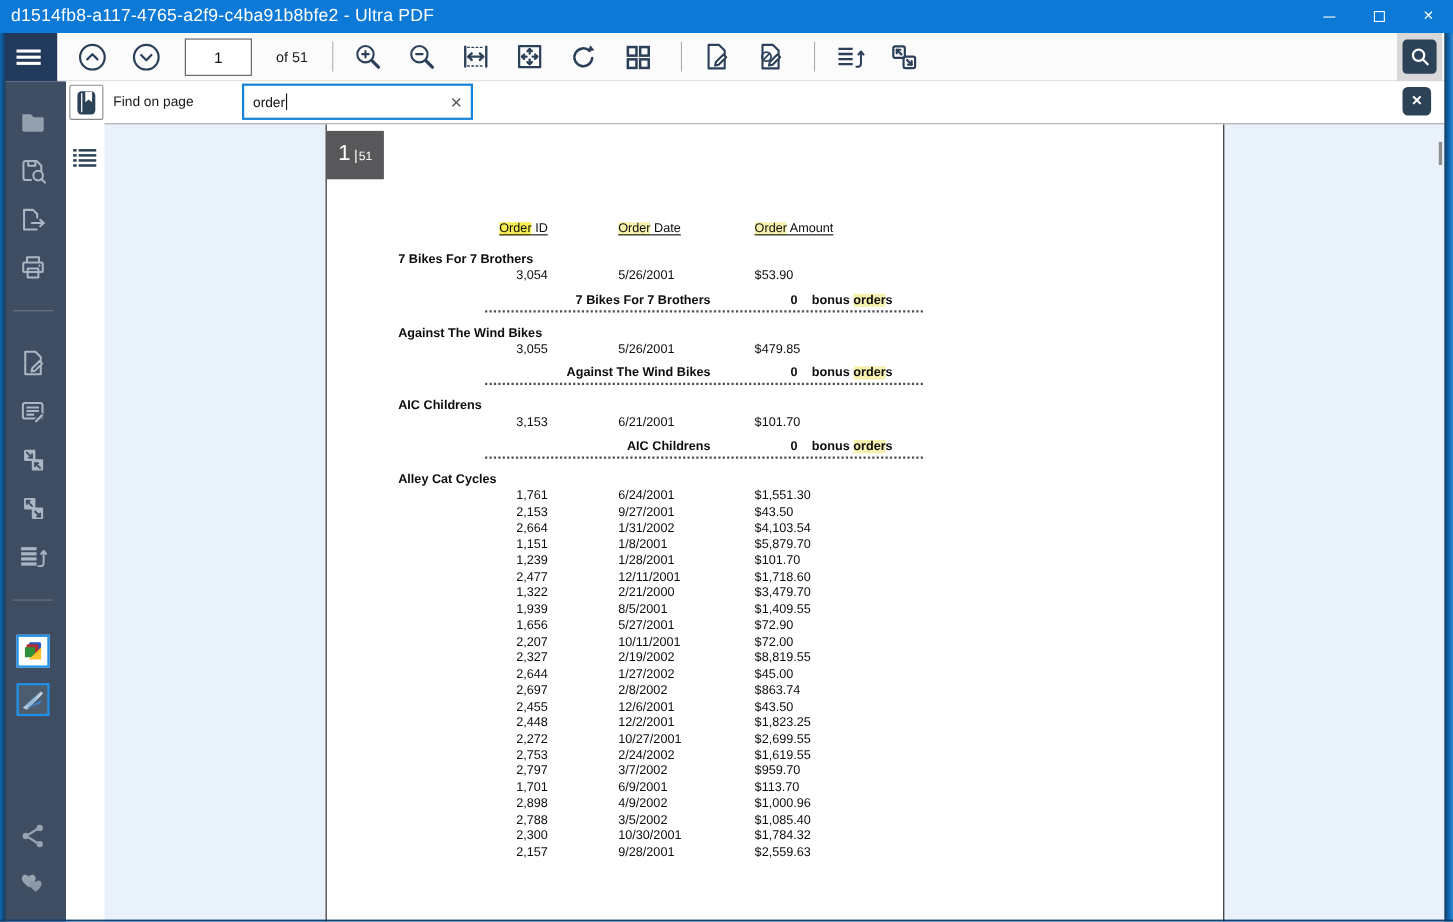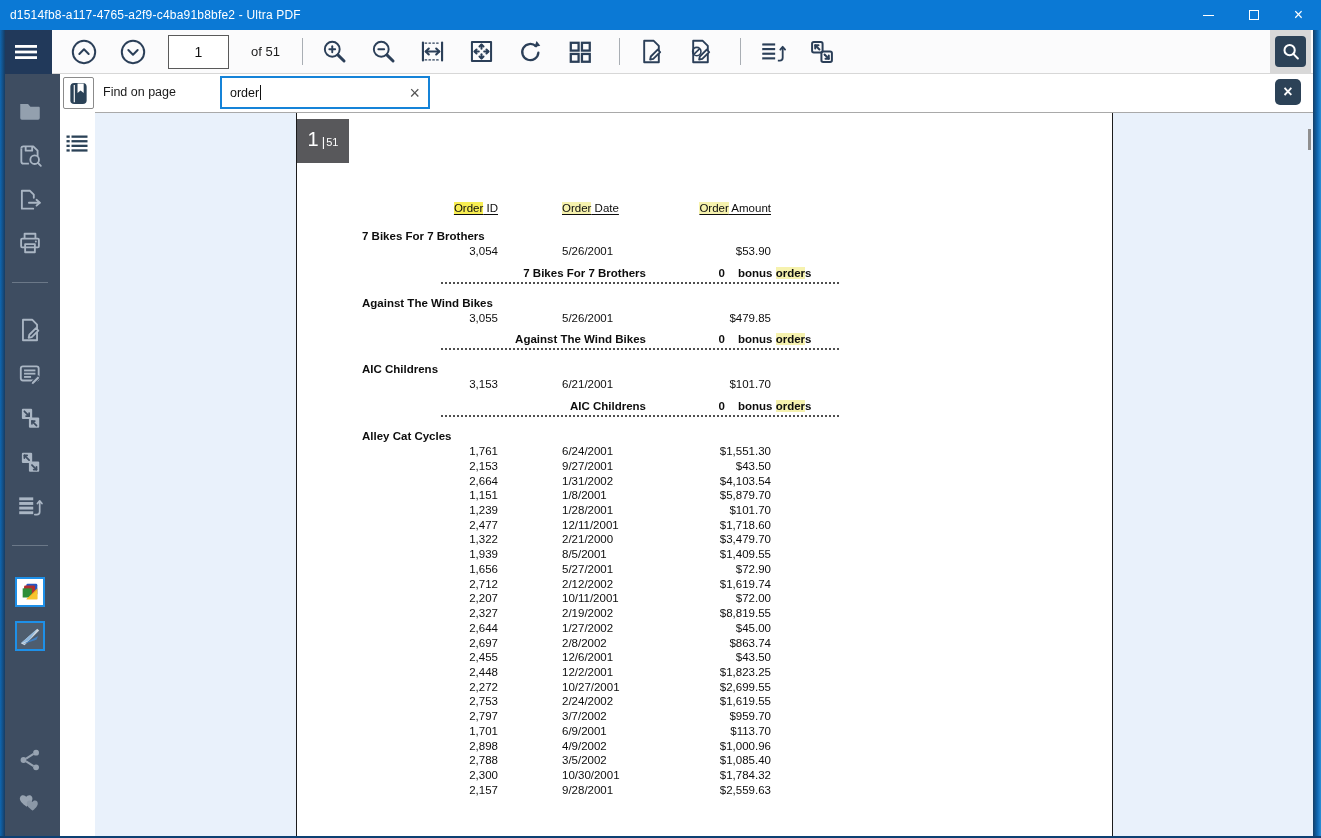--- a/index.html
+++ b/index.html
@@ -3,21 +3,21 @@
 <meta charset="utf-8">
 <style>
   * { margin:0; padding:0; box-sizing:border-box; }
   html,body { width:1321px; height:838px; overflow:hidden; background:#0b79d5;
               font-family:"Liberation Sans","DejaVu Sans",sans-serif; }
   .window { position:relative; width:1321px; height:838px; background:#fff; overflow:hidden; }
 
   
   .titlebar { position:absolute; left:0; top:0; width:1321px; height:30px; background:#0b79d5;
               display:flex; align-items:center; }
-  .title { color:#fff; font-size:12px; padding-left:10px; letter-spacing:.2px; }
+  .title { color:#fff; font-size:16px; padding-left:10px; letter-spacing:.2px; }
   .win-controls { margin-left:auto; display:flex; height:30px; }
   .win-btn { width:45px; height:30px; display:flex; align-items:center; justify-content:center; color:#fff; }
   .glyph-min { width:11px; border-top:1.3px solid #fff; display:block; }
   .glyph-max { width:10px; height:10px; border:1.2px solid #fff; display:block; }
   .glyph-close { font-size:16px; font-weight:300; line-height:1; }
 
   
   .toolbar { position:absolute; left:0; top:30px; width:1321px; height:44px; background:#fbfbfc;
              border-bottom:1px solid #d7d7d7; display:flex; align-items:center; }
   .menu-btn { width:52px; height:44px; background:#21395a; display:flex; align-items:center;
@@ -73,21 +73,21 @@
   .pb-tot { font-size:11px; }
   .scroll-thumb { position:absolute; right:2px; top:16px; width:3px; height:21px; background:#8f8f8f; }
 
   
   .content { position:absolute; left:0; top:0; width:817px; padding-top:88px; font-size:11.5px;
              line-height:14.72px; color:#0d0d0d; }
   .doc-headers { position:relative; height:15px; }
   .hcol { position:absolute; text-decoration:underline; text-underline-offset:2px; }
   .col-id  { left:90px;  width:111px; text-align:right; }
   .col-date{ left:265px; width:130px; text-align:left; }
-  .col-amt { left:360px; width:114px; text-align:right; }
+  .col-amt { left:389px; width:114px; }
   .group { margin-top:13px; }
   .group:first-of-type { margin-top:0; }
   .group-name { margin-left:65px; font-weight:bold; height:15px; }
   .drow { position:relative; height:14.72px; }
   .dcol { position:absolute; }
   .summary { position:relative; height:17px; margin-top:7px; font-weight:bold; }
   .s-name  { position:absolute; left:100px; width:249px; text-align:right; }
   .s-count { position:absolute; left:398px; width:30px; text-align:right; }
   .s-label { position:absolute; left:441px; }
   .dots { position:absolute; left:144px; width:398px; bottom:-1px; border-bottom:2px dotted #4f4f4f; }
@@ -500,25 +500,20 @@
               <span class="dcol col-id">1,939</span>
               <span class="dcol col-date">8/5/2001</span>
               <span class="dcol col-amt">$1,409.55</span>
             </div>
             <div class="drow">
               <span class="dcol col-id">1,656</span>
               <span class="dcol col-date">5/27/2001</span>
               <span class="dcol col-amt">$72.90</span>
             </div>
             <div class="drow">
-              <span class="dcol col-id">2,712</span>
-              <span class="dcol col-date">2/12/2002</span>
-              <span class="dcol col-amt">$1,619.74</span>
-            </div>
-            <div class="drow">
               <span class="dcol col-id">2,207</span>
               <span class="dcol col-date">10/11/2001</span>
               <span class="dcol col-amt">$72.00</span>
             </div>
             <div class="drow">
               <span class="dcol col-id">2,327</span>
               <span class="dcol col-date">2/19/2002</span>
               <span class="dcol col-amt">$8,819.55</span>
             </div>
             <div class="drow">

